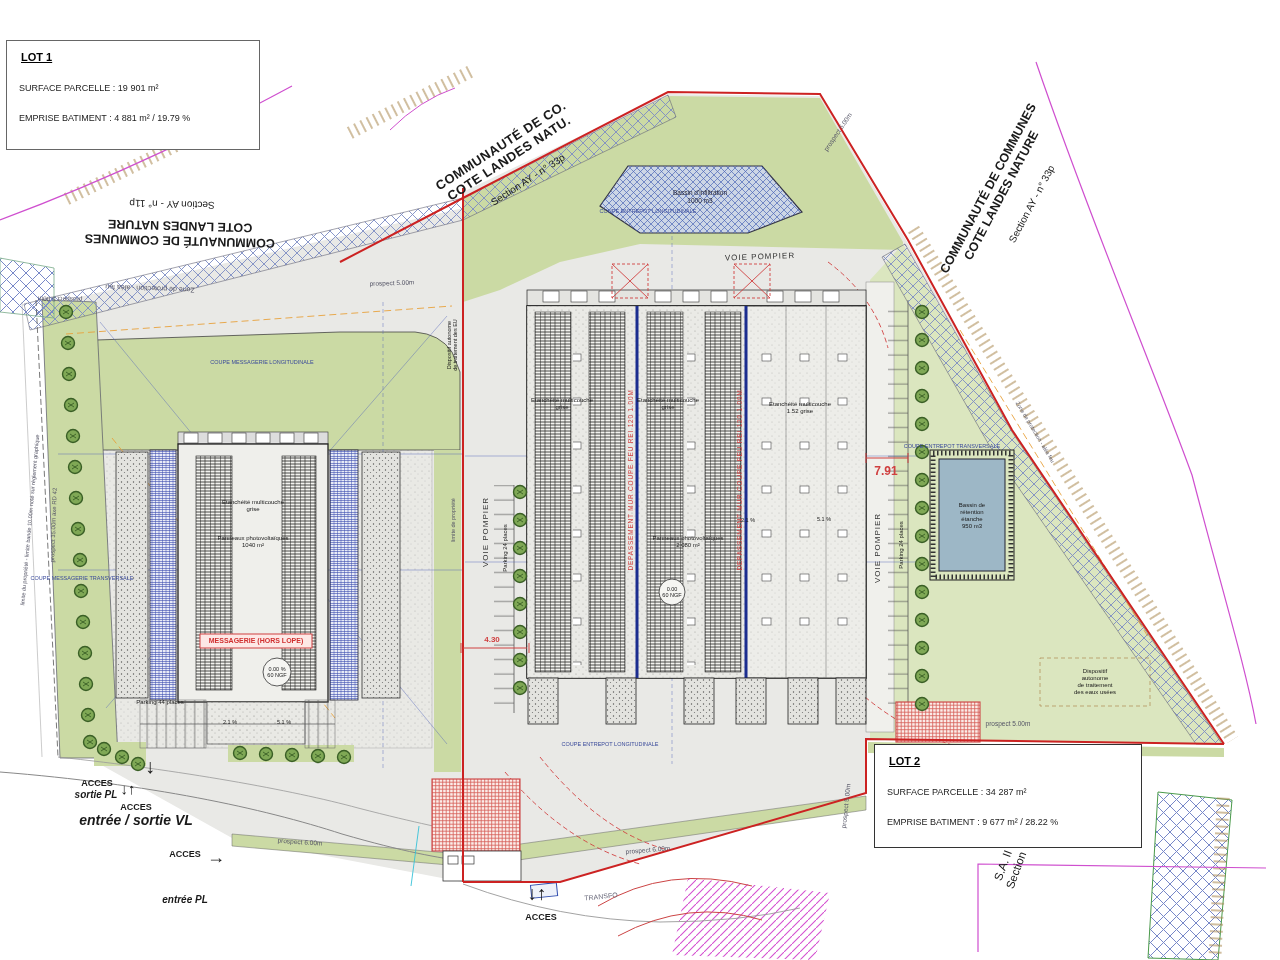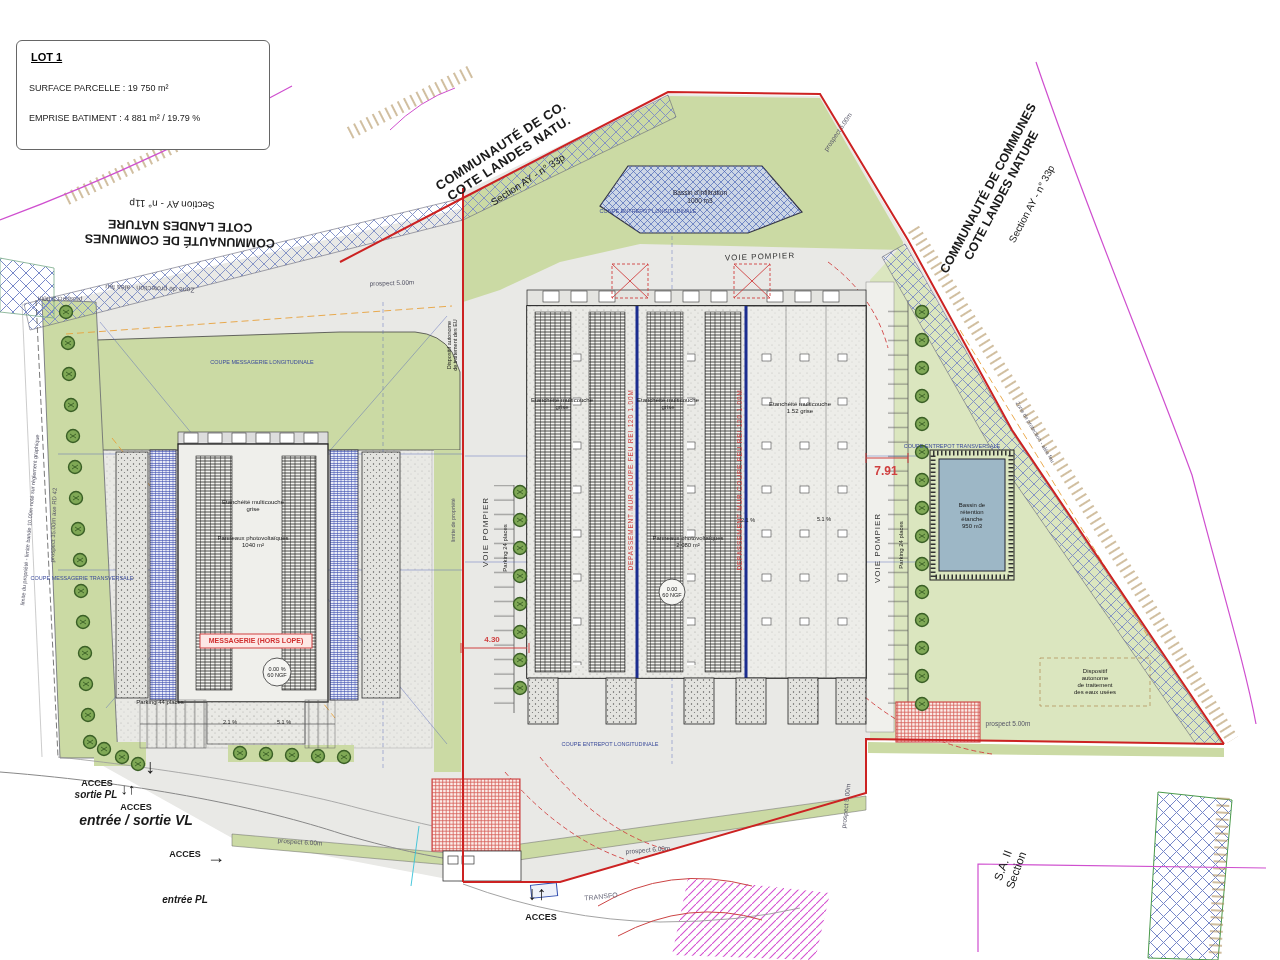--- a/index.html
+++ b/index.html
@@ -309,24 +309,29 @@
         <use href="#tree" x="266" y="754"></use>
         <use href="#tree" x="292" y="755"></use>
   <use href="#tree" x="318" y="756"></use>
         <use href="#tree" x="344" y="757"></use>
   <use href="#tree" x="104" y="749"></use>
         <use href="#tree" x="122" y="757"></use>
         <use href="#tree" x="138" y="764"></use>
 </g>
 </svg>
 
-<div class="info-box" style="left:16px;top:40px;width:252px;height:108px;border-radius:6px;">
+<div class="info-box" style="left:6px;top:40px;width:252px;height:108px;">
   <div class="ttl">LOT 1</div>
-  <div class="row">SURFACE PARCELLE : 19 750 m²</div>
+  <div class="row">SURFACE PARCELLE : 19 901 m²</div>
   <div class="row">EMPRISE BATIMENT : 4 881 m² / 19.79 %</div>
+</div>
+<div class="info-box" style="left:874px;top:744px;width:266px;height:102px;border-color:#333;">
+  <div class="ttl">LOT 2</div>
+  <div class="row">SURFACE PARCELLE : 34 287 m²</div>
+  <div class="row">EMPRISE BATIMENT : 9 677 m² / 28.22 %</div>
 </div>
 
 <div class="lbl b" style="left:505px;top:152px;font-size:13px;letter-spacing:0.5px;transform:translate(-50%,-50%) rotate(-33deg);">COMMUNAUTÉ DE CO.
 COTE LANDES NATU.</div>
 <div class="lbl" style="left:528px;top:180px;font-size:10px;transform:translate(-50%,-50%) rotate(-33deg);">Section AY - n° 33p</div>
 <div class="lbl b" style="left:995px;top:192px;font-size:12.5px;transform:translate(-50%,-50%) rotate(-62deg);">COMMUNAUTÉ DE COMMUNES
 COTE LANDES NATURE</div>
 <div class="lbl" style="left:1032px;top:204px;font-size:10px;transform:translate(-50%,-50%) rotate(-62deg);">Section AY - n° 33p</div>
 <div class="lbl b" style="left:180px;top:233px;font-size:12.5px;transform:translate(-50%,-50%) rotate(181.5deg);">COMMUNAUTÉ DE COMMUNES
 COTE LANDES NATURE</div>

